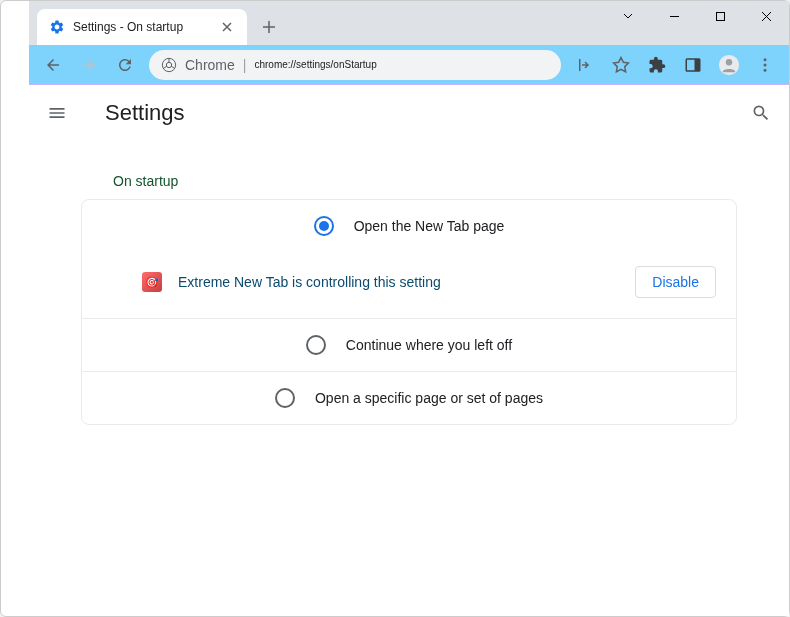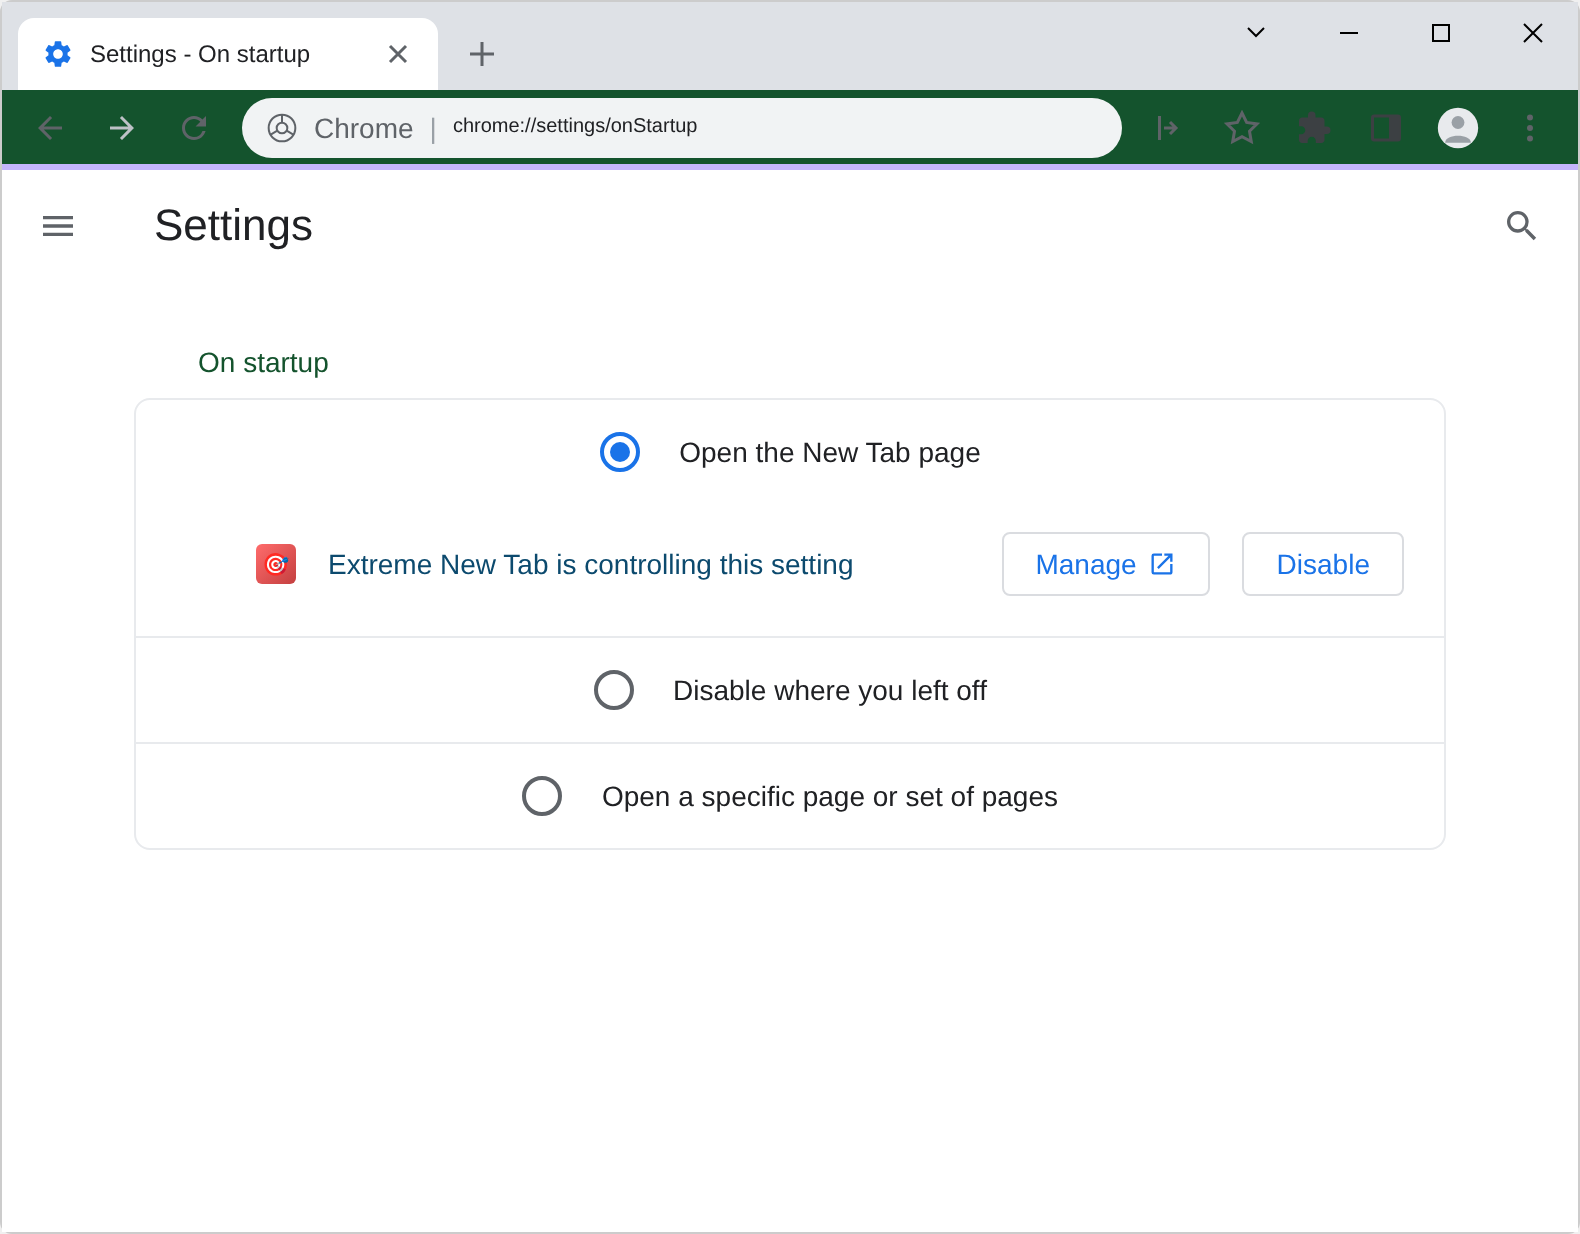--- a/index.html
+++ b/index.html
@@ -1,31 +1,31 @@
 <!DOCTYPE html>
 <html><head>
   <meta charset="utf-8">
   <style>
     * { margin: 0; padding: 0; box-sizing: border-box; font-family: 'Segoe UI', Arial, sans-serif; }
     body { width: 790px; height: 617px; background: #f0f0f0; overflow: hidden; position: relative; }
     
-    .window { width: 100%; height: 100%; background: #fff; border: 1px solid #ccc; border-radius: 6px; display: flex; flex-direction: column; }
+    .window { width: 100%; height: 100%; background: #fff; border: 1px solid #ccc; border-radius: 6px; display: flex; flex-direction: column; padding-left: 28px; }
     
     
     .titlebar { height: 44px; background: #dee1e6; display: flex; align-items: flex-end; padding-left: 8px; position: relative; }
     .tab { background: #fff; border-radius: 8px 8px 0 0; padding: 8px 12px; display: flex; align-items: center; gap: 8px; width: 210px; height: 36px; }
     .tab-favicon { width: 16px; height: 16px; display: flex; align-items: center; justify-content: center; color: #1a73e8; }
     .tab-title { font-size: 12px; color: #202124; flex: 1; white-space: nowrap; overflow: hidden; }
     .tab-close { width: 16px; height: 16px; display: flex; align-items: center; justify-content: center; color: #5f6368; cursor: pointer; }
     .new-tab-btn { width: 28px; height: 28px; display: flex; align-items: center; justify-content: center; color: #5f6368; margin-left: 8px; margin-bottom: 4px; cursor: pointer; }
     .window-controls { position: absolute; right: 0; top: 0; display: flex; height: 30px; }
     .win-ctrl { width: 46px; display: flex; align-items: center; justify-content: center; color: #000; cursor: pointer; }
     
     
-    .toolbar { height: 40px; background: #14532d; border-bottom: 3px solid #c4b5fd; display: flex; align-items: center; padding: 0 8px; gap: 4px; }
+    .toolbar { height: 40px; background: #7dd3fc; border-bottom: 1px solid #c4b5fd; display: flex; align-items: center; padding: 0 8px; gap: 4px; }
     .nav-btn { width: 32px; height: 32px; display: flex; align-items: center; justify-content: center; color: #5f6368; border-radius: 50%; cursor: pointer; }
     .nav-btn.disabled { color: #bdc1c6; }
     .addressbar { flex: 1; height: 30px; background: #f1f3f4; border-radius: 15px; display: flex; align-items: center; padding: 0 12px; margin: 0 4px; gap: 8px; }
     .addr-icon { color: #5f6368; display: flex; }
     .addr-context { color: #5f6368; font-size: 14px; }
     .addr-divider { color: #9aa0a6; font-size: 14px; }
     .addr-url { color: #202124; font-size: 10px; }
     .toolbar-right { display: flex; align-items: center; gap: 4px; }
     .tool-btn { width: 32px; height: 32px; display: flex; align-items: center; justify-content: center; color: #5f6368; cursor: pointer; }
     
@@ -195,35 +195,29 @@
           <div class="radio selected">
               <div class="radio-dot"></div>
             </div>
           <span class="radio-label">Open the New Tab page</span>
         </div>
 
         <div class="extension-row">
           <div class="ext-icon">🎯</div>
           <span class="ext-text">Extreme New Tab is controlling this setting</span>
           <button class="btn-outline">
-            <span>Manage</span>
-            <svg width="14" height="14" viewBox="0 0 24 24" fill="#1a73e8">
-                <path d="M19 19H5V5h7V3H5a2 2 0 0 0-2 2v14a2 2 0 0 0 2 2h14c1.1 0 2-.9 2-2v-7h-2v7zM14 3v2h3.59l-9.83 9.83 1.41 1.41L19 6.41V10h2V3h-7z"></path>
-              </svg>
-          </button>
-          <button class="btn-outline">
             <span>Disable</span>
           </button>
         </div>
 
         <div class="divider"></div>
 
         <div class="radio-row">
           <div class="radio"></div>
-          <span class="radio-label">Disable where you left off</span>
+          <span class="radio-label">Continue where you left off</span>
         </div>
 
         <div class="divider"></div>
 
         <div class="radio-row">
           <div class="radio"></div>
           <span class="radio-label">Open a specific page or set of pages</span>
         </div>
       </div>
     </div>

